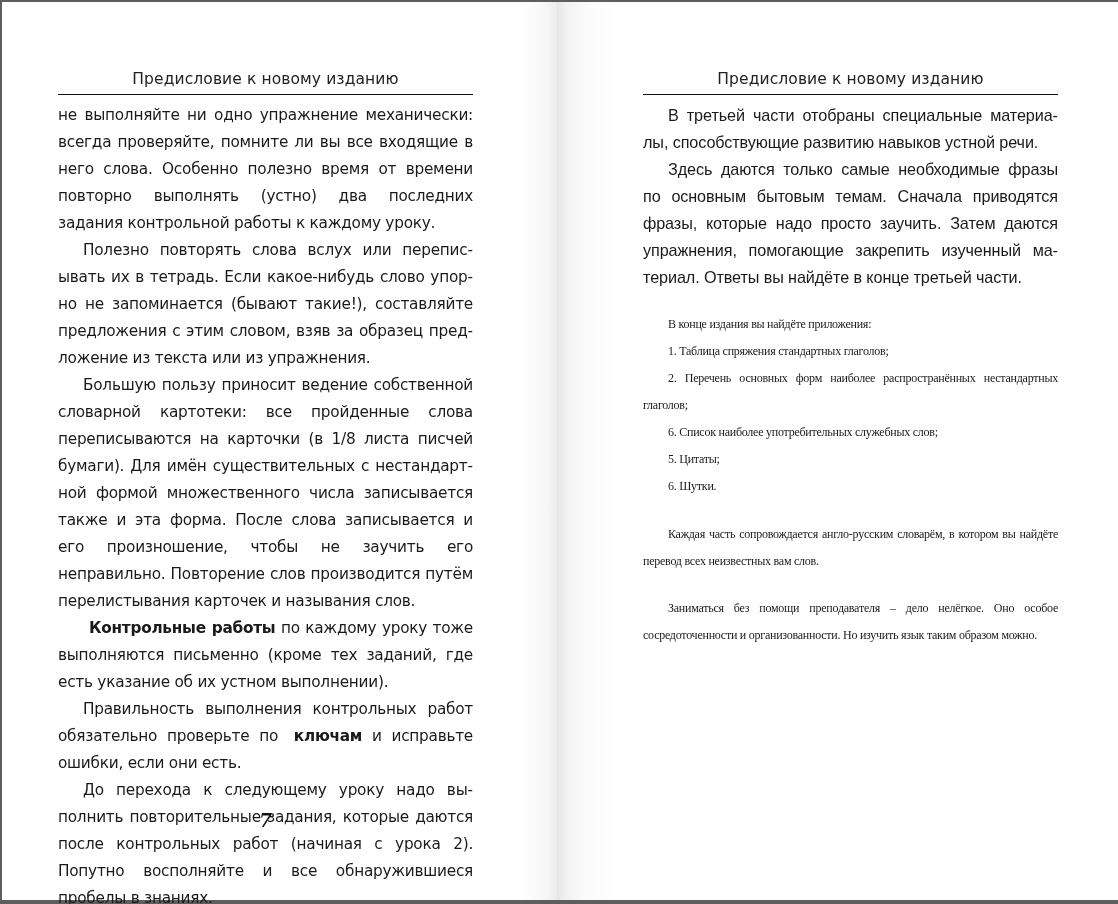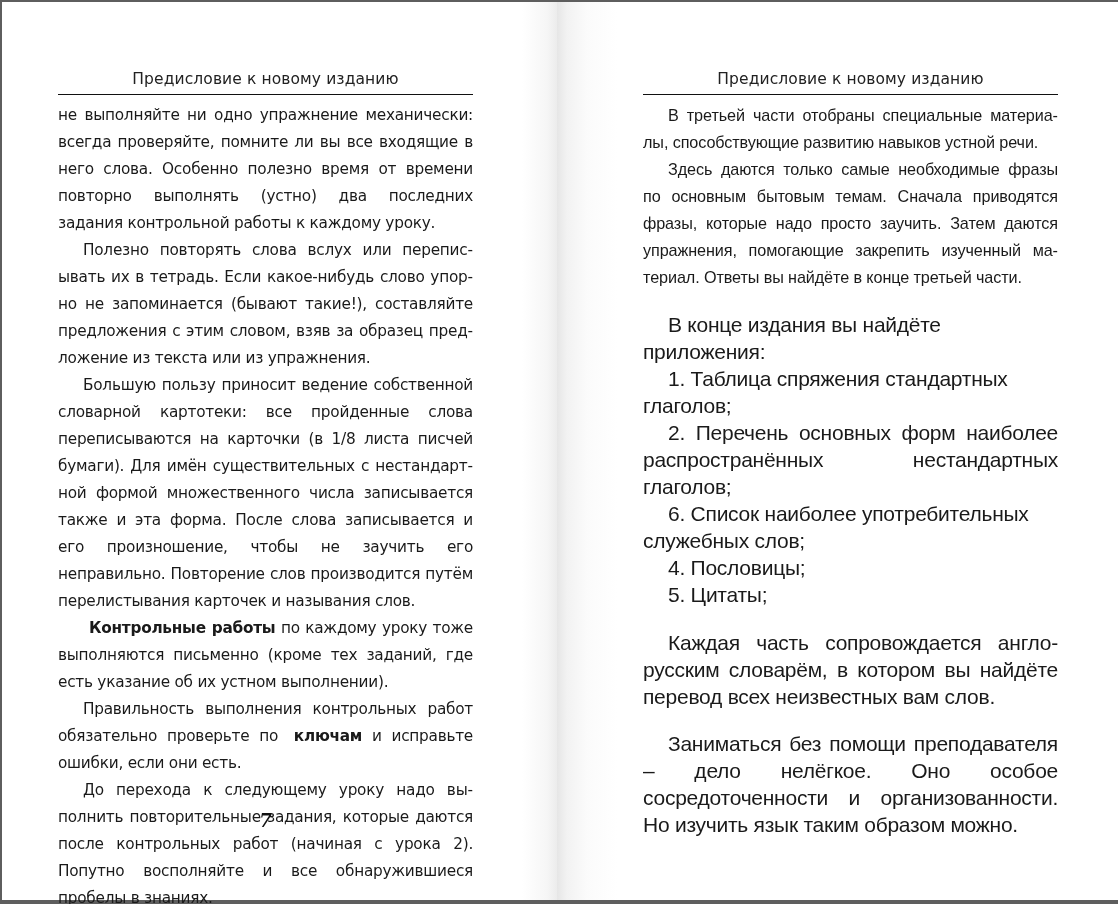--- a/index.html
+++ b/index.html
@@ -34,21 +34,21 @@
     font-size:15.3px; line-height:27px; color:#1a1a1a;
     text-align:justify; hyphens:manual;
   }
   .left .body-text { left:56px; font-family:"DejaVu Sans", sans-serif; letter-spacing:-0.25px; }
   .right .body-text { left:86px; font-family:"Liberation Sans", sans-serif; font-size:16.2px; letter-spacing:-0.1px; }
   .body-text p { margin:0; text-indent:25px; }
   .body-text p.noindent { text-indent:0; }
   .body-text .gap { height:20.35px; }
   .body-text b { font-weight:bold;margin-left:6px; }
   .body-text .list p { text-align:left; }
-  .sans2 { font-family:Liberation Sans, sans-serif; font-size:21px; letter-spacing:-0.25px; }
+  .sans2 { font-family:Liberation Serif, serif; font-size:12px; letter-spacing:-0.25px; }
 
   .folio {
     position:absolute; top:808px; left:56px; width:415px; text-align:center;
     font-family:"DejaVu Serif", serif; font-weight:bold; font-style:italic;
     font-size:18px; color:#111;
   }
 </style>
 </head>
 <body>
 
@@ -78,22 +78,22 @@
 
     <div class="body-text">
       <p>В третьей части отобраны специальные материа­лы, способствующие развитию навыков устной речи.</p>
       <p>Здесь даются только самые необходимые фразы по основным бытовым темам. Сначала приводятся фразы, которые надо просто заучить. Затем даются упражнения, помогающие закрепить изученный ма­териал. Ответы вы найдёте в конце третьей части.</p>
       <div class="gap"></div>
       <div class="list sans2">
         <p>В конце издания вы найдёте приложения:</p>
         <p>1. Таблица спряжения стандартных глаголов;</p>
         <p style="text-align:justify">2. Перечень основных форм наиболее распро­странённых нестандартных глаголов;</p>
         <p>6. Список наиболее употребительных служебных слов;</p>
-        <p>4. Пословицы;</p>
         <p>5. Цитаты;</p>
+        <p>6. Шутки.</p>
       </div>
       <div class="gap"></div>
       <p class="sans2">Каждая часть сопровождается англо-русским словарём, в котором вы найдёте перевод всех неизвестных вам слов.</p>
       <div class="gap"></div>
       <p class="sans2">Заниматься без помощи преподавателя – дело нелёгкое. Оно особое сосредоточенности и ор­ганизованности. Но изучить язык таким образом можно.</p>
     </div>
   </div>
 
 </div>
 

